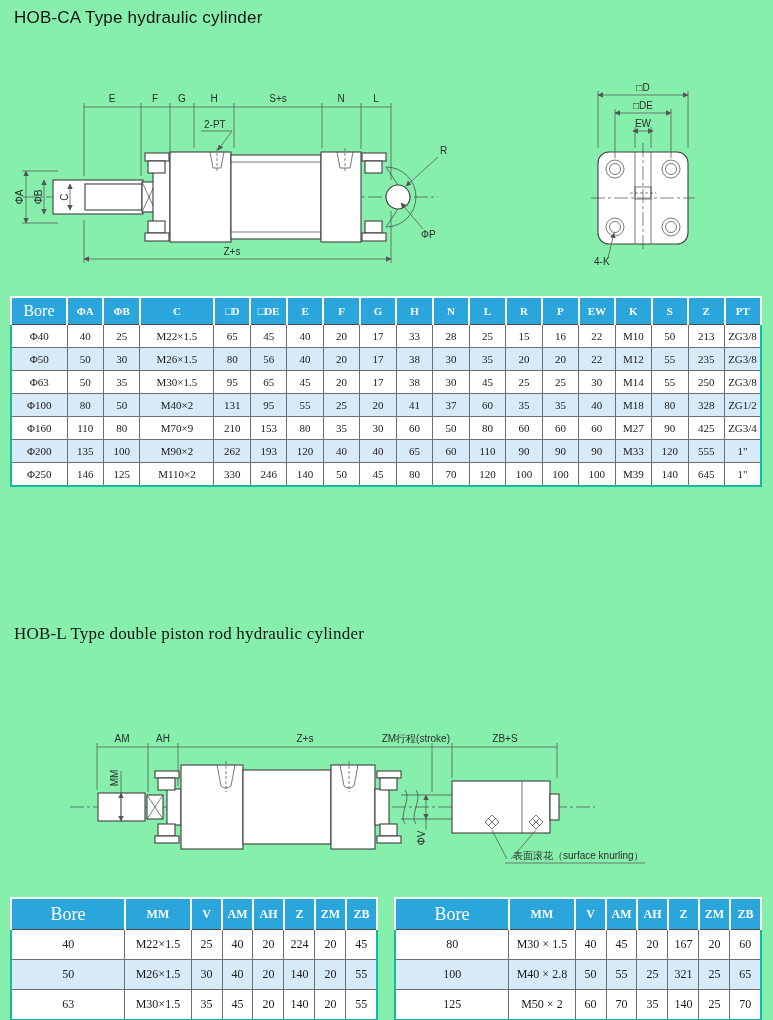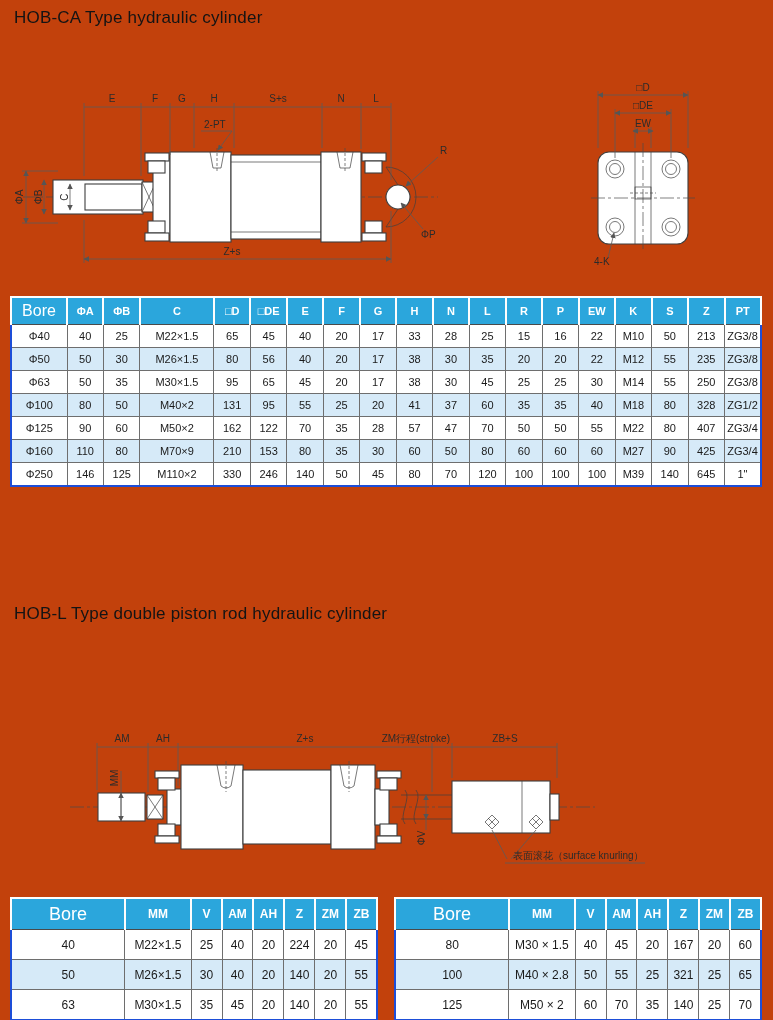--- a/index.html
+++ b/index.html
@@ -1,33 +1,33 @@
 <!DOCTYPE html>
 <html><head>
 <meta charset="utf-8">
 <style>
   html,body{margin:0;padding:0;background:#ffffff;}
   body{font-family:"Liberation Sans", sans-serif; color:#1a1a1a;}
-  .page{position:relative;width:773px;height:1020px;background:#c2410c;overflow:hidden;}
+  .page{position:relative;width:773px;height:1020px;background:#86efac;overflow:hidden;}
   .sec-title{position:absolute;font-size:17px;color:#141414;letter-spacing:.2px;}
   #title1{left:14px;top:8px;}
-  #title2{left:14px;top:604px;}
+  #title2{left:14px;top:624px;font-family:Liberation Serif, serif;}
   .drawing{position:absolute;}
   svg text{font-family:"Liberation Sans",sans-serif;font-size:10px;fill:#2b2b2b;}
   .out{stroke:#3f3f3f;stroke-width:1.1;fill:#fff;}
   .thin{stroke:#3f3f3f;stroke-width:.7;fill:none;}
   .dim{stroke:#5a5a5a;stroke-width:.8;fill:none;}
   .dash{stroke:#4a4a4a;stroke-width:.7;fill:none;stroke-dasharray:3 2;}
   .cl{stroke:#4a4a4a;stroke-width:.7;fill:none;stroke-dasharray:14 3 3 3;}
 
   table{border-collapse:collapse;table-layout:fixed;background:#fff;}
   th{background:#2BA6DC;color:#fff;border:2px solid #fdfdfd;border-bottom:1.5px solid #4a4a4a;font-weight:bold;}
   td{border:1px solid #6e6e6e;text-align:center;background:#fff;}
   tbody tr:nth-child(even) td{background:#D6EAF8;}
-  table{border:2px solid #1d4ed8;}
+  table{border:2px solid #14b8a6;font-family:Liberation Serif, serif;}
 
   #t1wrap{position:absolute;left:10px;top:296px;}
   .t1{width:752px;}
   .t1 th{font-size:11px;height:24px;}
   .t1 th:nth-child(1){font-size:16px;font-weight:normal;width:52px;}
   .t1 th:nth-child(4){width:70px;}
   .t1 td{font-size:11px;height:20px;padding:1px 0;}
 
   #t2wrap{position:absolute;left:10px;top:897px;}
   #t3wrap{position:absolute;left:394px;top:897px;}
@@ -286,60 +286,60 @@
             <td>60</td>
             <td>35</td>
             <td>35</td>
             <td>40</td>
             <td>M18</td>
             <td>80</td>
             <td>328</td>
             <td>ZG1/2</td>
           </tr>
           <tr>
-            <td>Φ125</td>
-            <td>90</td>
-            <td>60</td>
-            <td>M50×2</td>
-            <td>162</td>
-            <td>122</td>
-            <td>70</td>
-            <td>35</td>
-            <td>28</td>
-            <td>57</td>
-            <td>47</td>
-            <td>70</td>
-            <td>50</td>
-            <td>50</td>
-            <td>55</td>
-            <td>M22</td>
-            <td>80</td>
-            <td>407</td>
-            <td>ZG3/4</td>
-          </tr>
-          <tr>
             <td>Φ160</td>
             <td>110</td>
             <td>80</td>
             <td>M70×9</td>
             <td>210</td>
             <td>153</td>
             <td>80</td>
             <td>35</td>
             <td>30</td>
             <td>60</td>
             <td>50</td>
             <td>80</td>
             <td>60</td>
             <td>60</td>
             <td>60</td>
             <td>M27</td>
             <td>90</td>
             <td>425</td>
             <td>ZG3/4</td>
+          </tr>
+          <tr>
+            <td>Φ200</td>
+            <td>135</td>
+            <td>100</td>
+            <td>M90×2</td>
+            <td>262</td>
+            <td>193</td>
+            <td>120</td>
+            <td>40</td>
+            <td>40</td>
+            <td>65</td>
+            <td>60</td>
+            <td>110</td>
+            <td>90</td>
+            <td>90</td>
+            <td>90</td>
+            <td>M33</td>
+            <td>120</td>
+            <td>555</td>
+            <td>1"</td>
           </tr>
           <tr>
             <td>Φ250</td>
             <td>146</td>
             <td>125</td>
             <td>M110×2</td>
             <td>330</td>
             <td>246</td>
             <td>140</td>
             <td>50</td>

